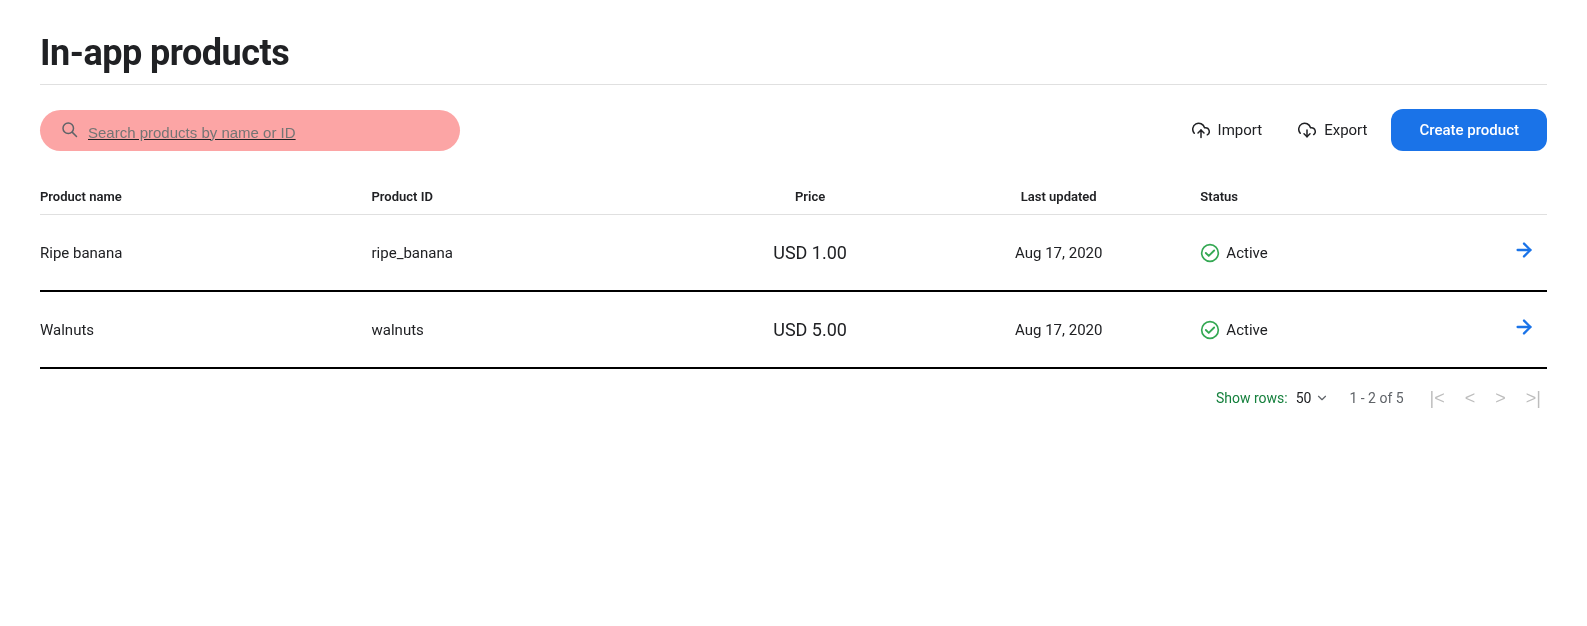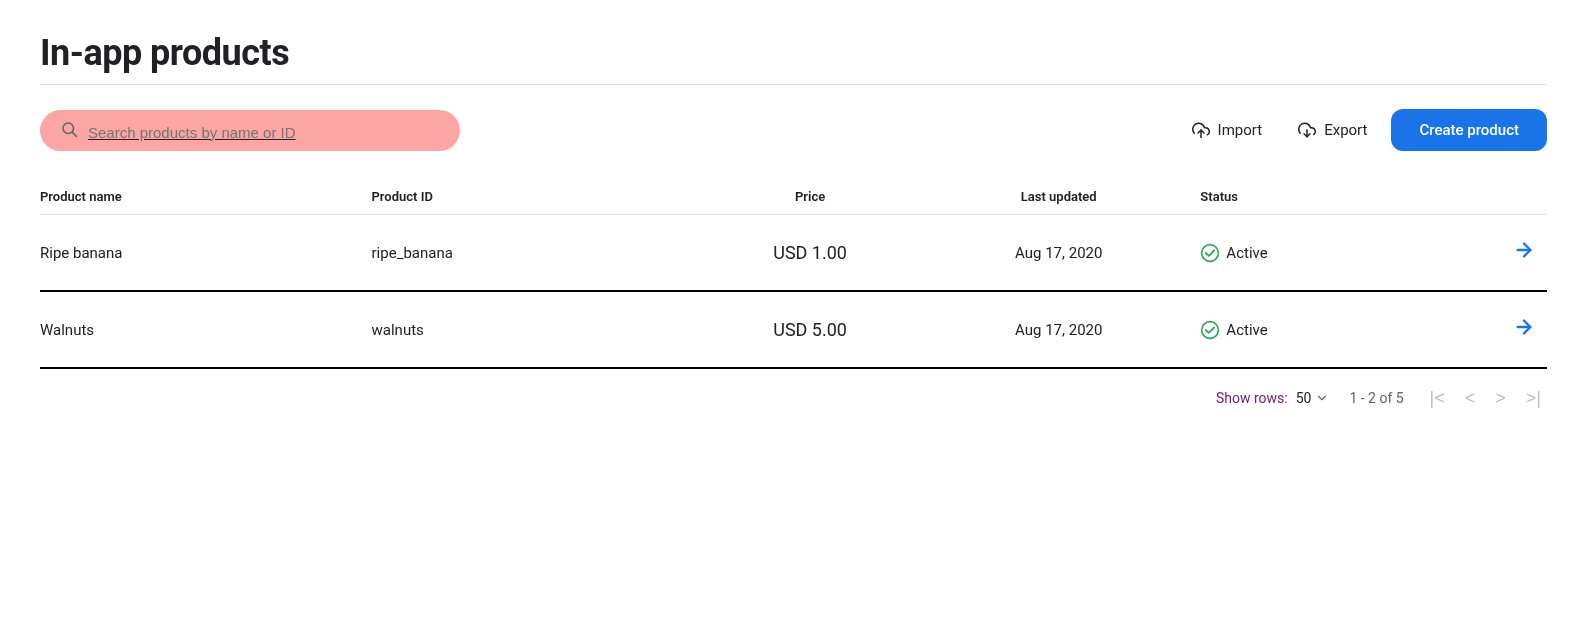--- a/index.html
+++ b/index.html
@@ -144,21 +144,21 @@
       justify-content: flex-end;
       padding: 16px 0 4px;
       gap: 8px;
       font-size: 14px;
       color: #5f6368;
     }
     .show-rows {
       display: flex;
       align-items: flex-end;
       gap: 6px;
-      color: #701a75;
+      color: #15803d;
     }
     .rows-select {
       display: flex;
       align-items: center;
       gap: 4px;
       cursor: pointer;
       font-size: 14px;
       color: #202124;
     }
     .page-info {

